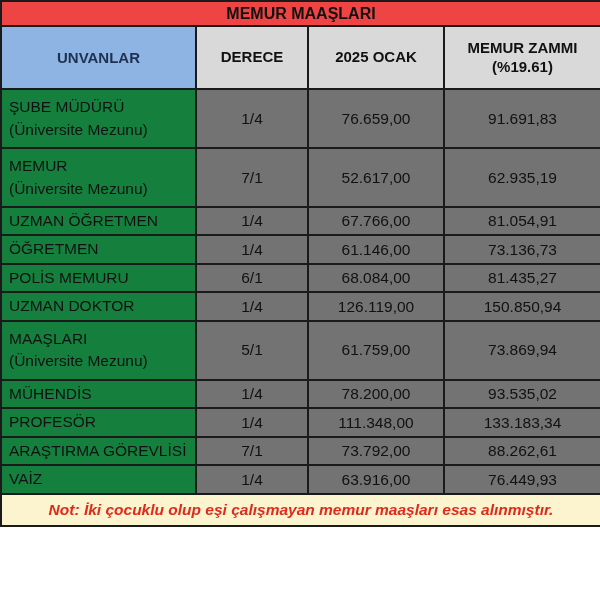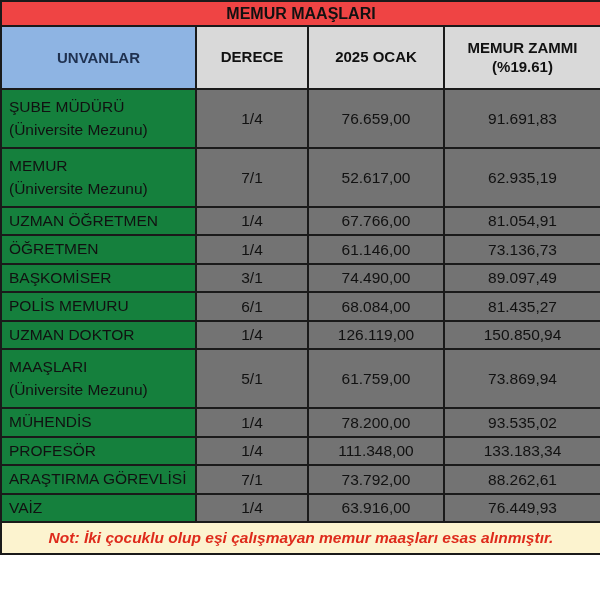--- a/index.html
+++ b/index.html
@@ -130,29 +130,20 @@
     <td class="c-unvan">
       <div>ÖĞRETMEN</div>
 
     </td>
     <td class="c-num">1/4</td>
     <td class="c-num">61.146,00</td>
     <td class="c-num">73.136,73</td>
   </tr>
         <tr class="row-single">
     <td class="c-unvan">
-      <div>BAŞKOMİSER</div>
-
-    </td>
-    <td class="c-num">3/1</td>
-    <td class="c-num">74.490,00</td>
-    <td class="c-num">89.097,49</td>
-  </tr>
-        <tr class="row-single">
-    <td class="c-unvan">
       <div>POLİS MEMURU</div>
 
     </td>
     <td class="c-num">6/1</td>
     <td class="c-num">68.084,00</td>
     <td class="c-num">81.435,27</td>
   </tr>
         <tr class="row-single">
     <td class="c-unvan">
       <div>UZMAN DOKTOR</div>

